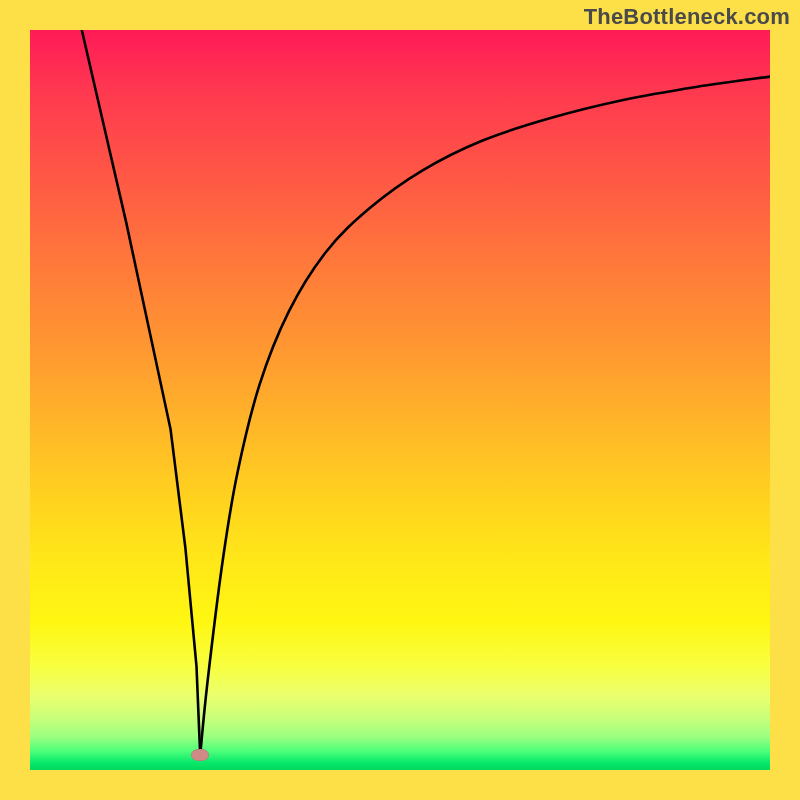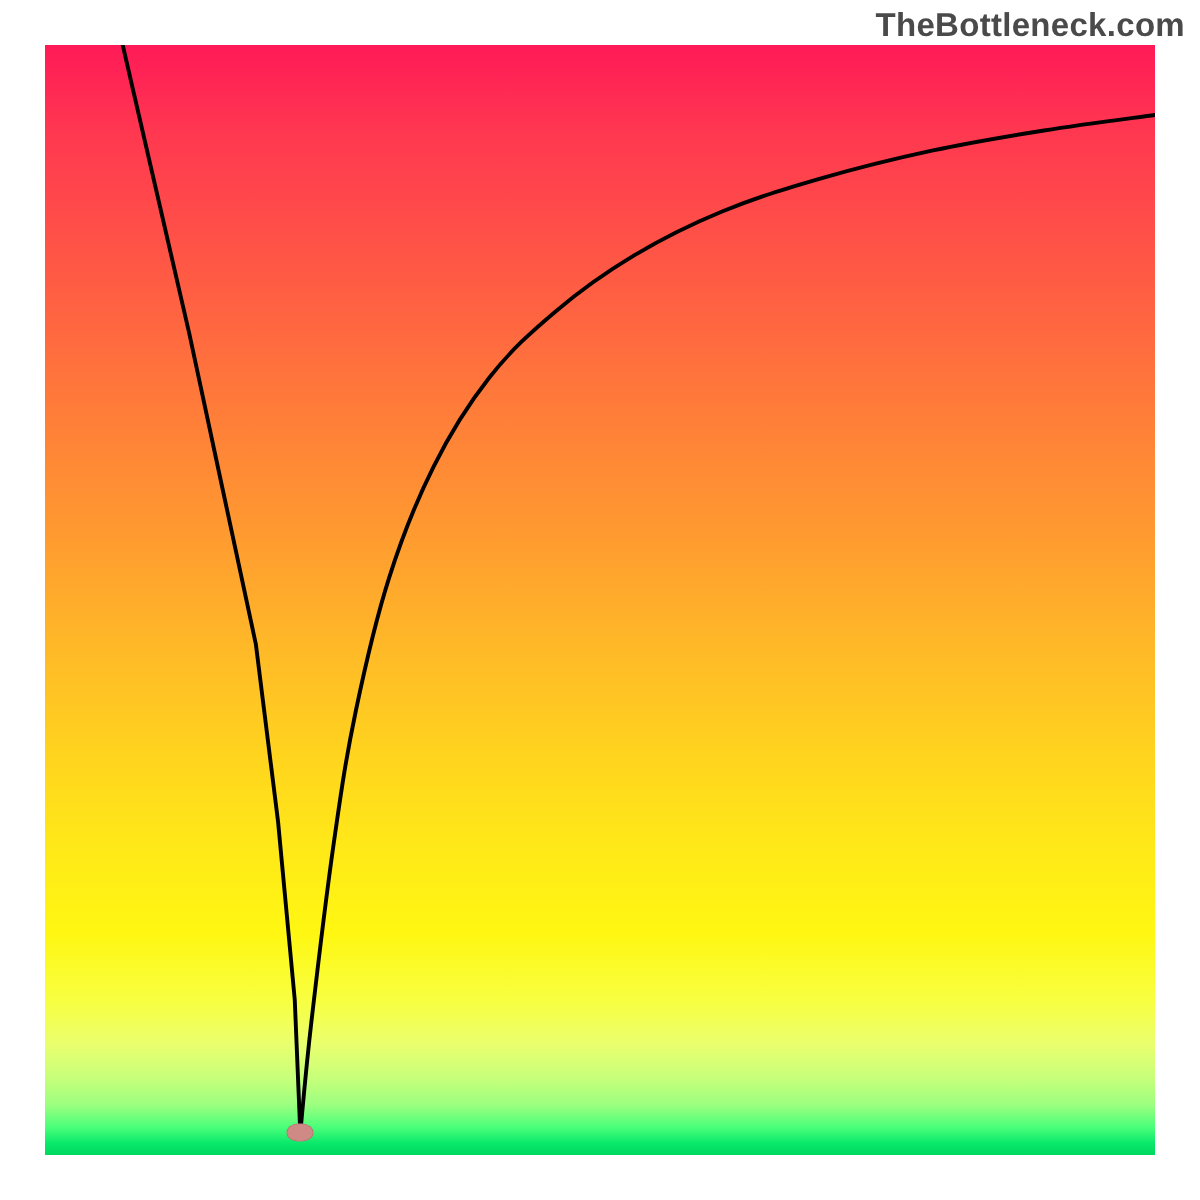--- a/index.html
+++ b/index.html
@@ -8,21 +8,21 @@
     width: 800px;
     height: 800px;
     overflow: hidden;
     background: #000;
     font-family: Arial, Helvetica, sans-serif;
   }
   .frame {
     position: relative;
     width: 800px;
     height: 800px;
-    background: #ffffff;
+    background: #fde047;
   }
   .watermark {
     position: absolute;
     top: 4px;
     right: 10px;
     color: #4a4a4a;
     font-size: 22px;
     font-weight: 600;
     letter-spacing: 0.2px;
     z-index: 10;

